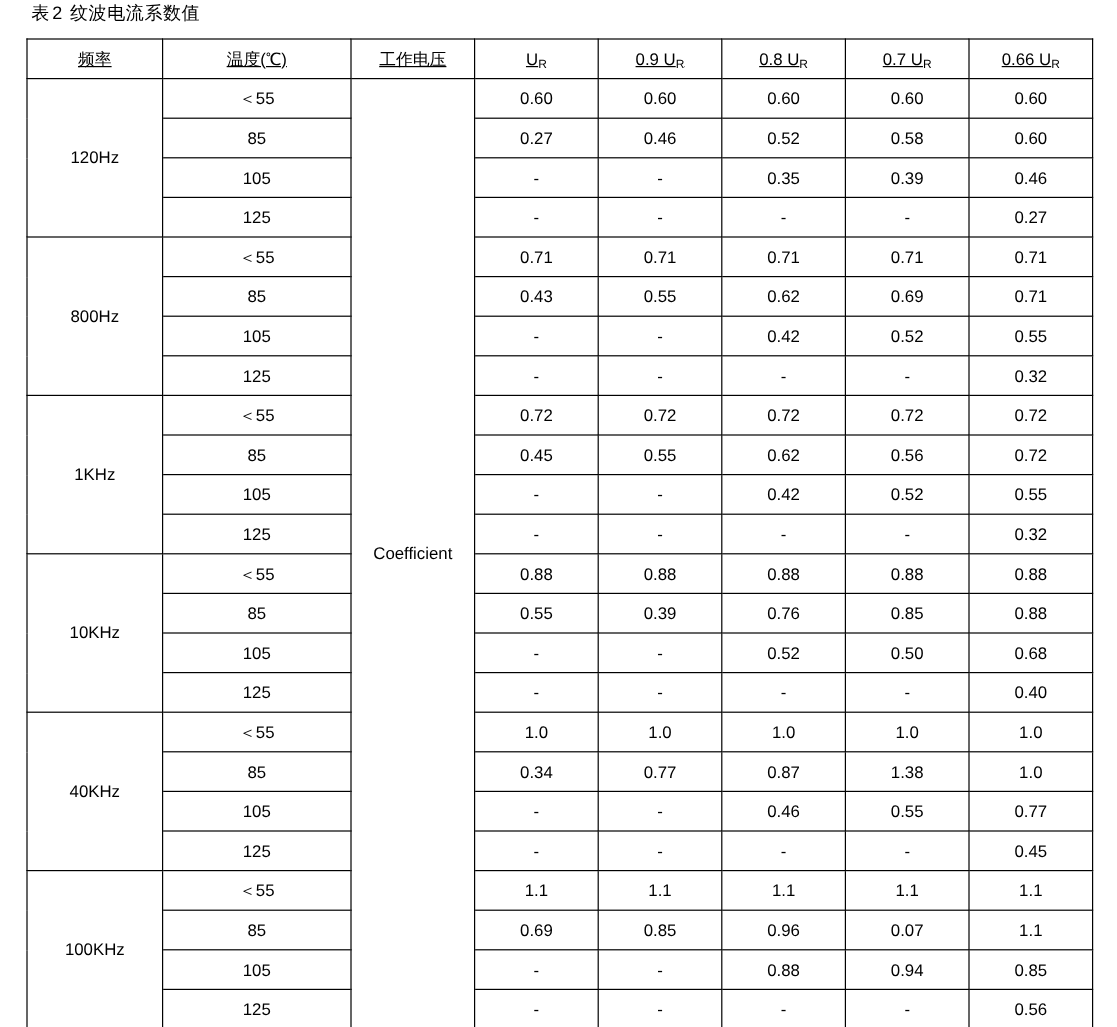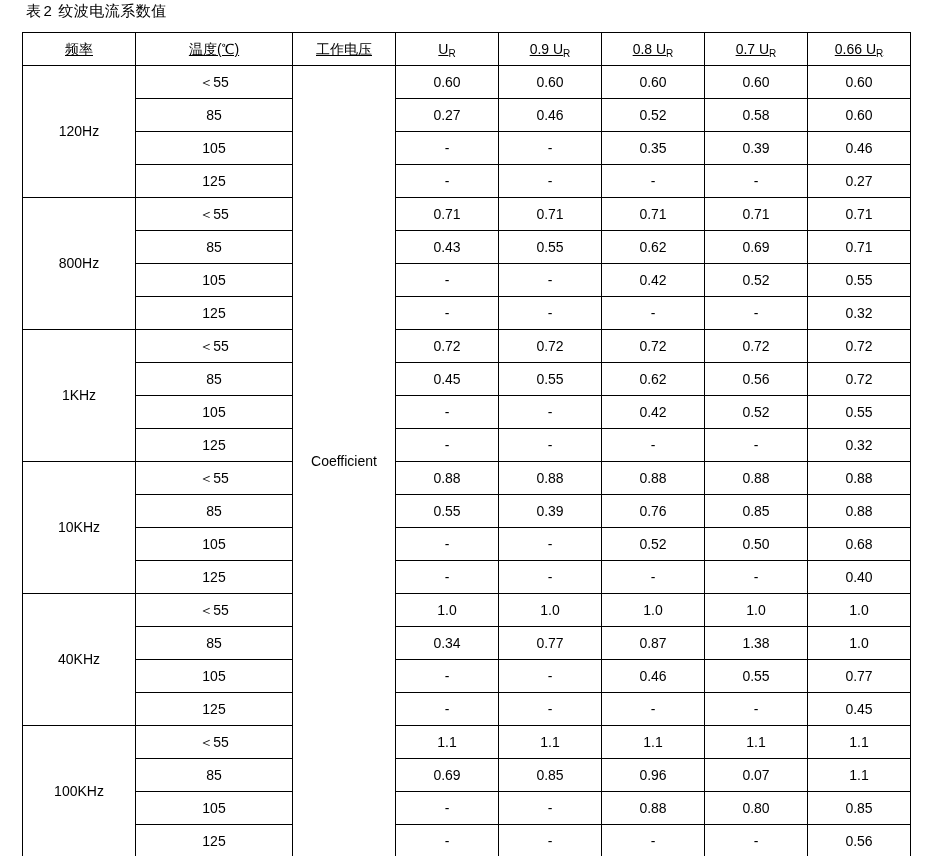--- a/index.html
+++ b/index.html
@@ -291,21 +291,21 @@
           <td class="">0.85</td>
           <td class="">0.96</td>
           <td class="">0.07</td>
           <td class="">1.1</td>
         </tr>
         <tr>
           <td>105</td>
           <td class="dash">-</td>
           <td class="dash">-</td>
           <td class="">0.88</td>
-          <td class="">0.80</td>
+          <td class="">0.94</td>
           <td class="">0.85</td>
         </tr>
         <tr>
           <td>125</td>
           <td class="dash">-</td>
           <td class="dash">-</td>
           <td class="dash">-</td>
           <td class="dash">-</td>
           <td class="">0.56</td>
         </tr>

